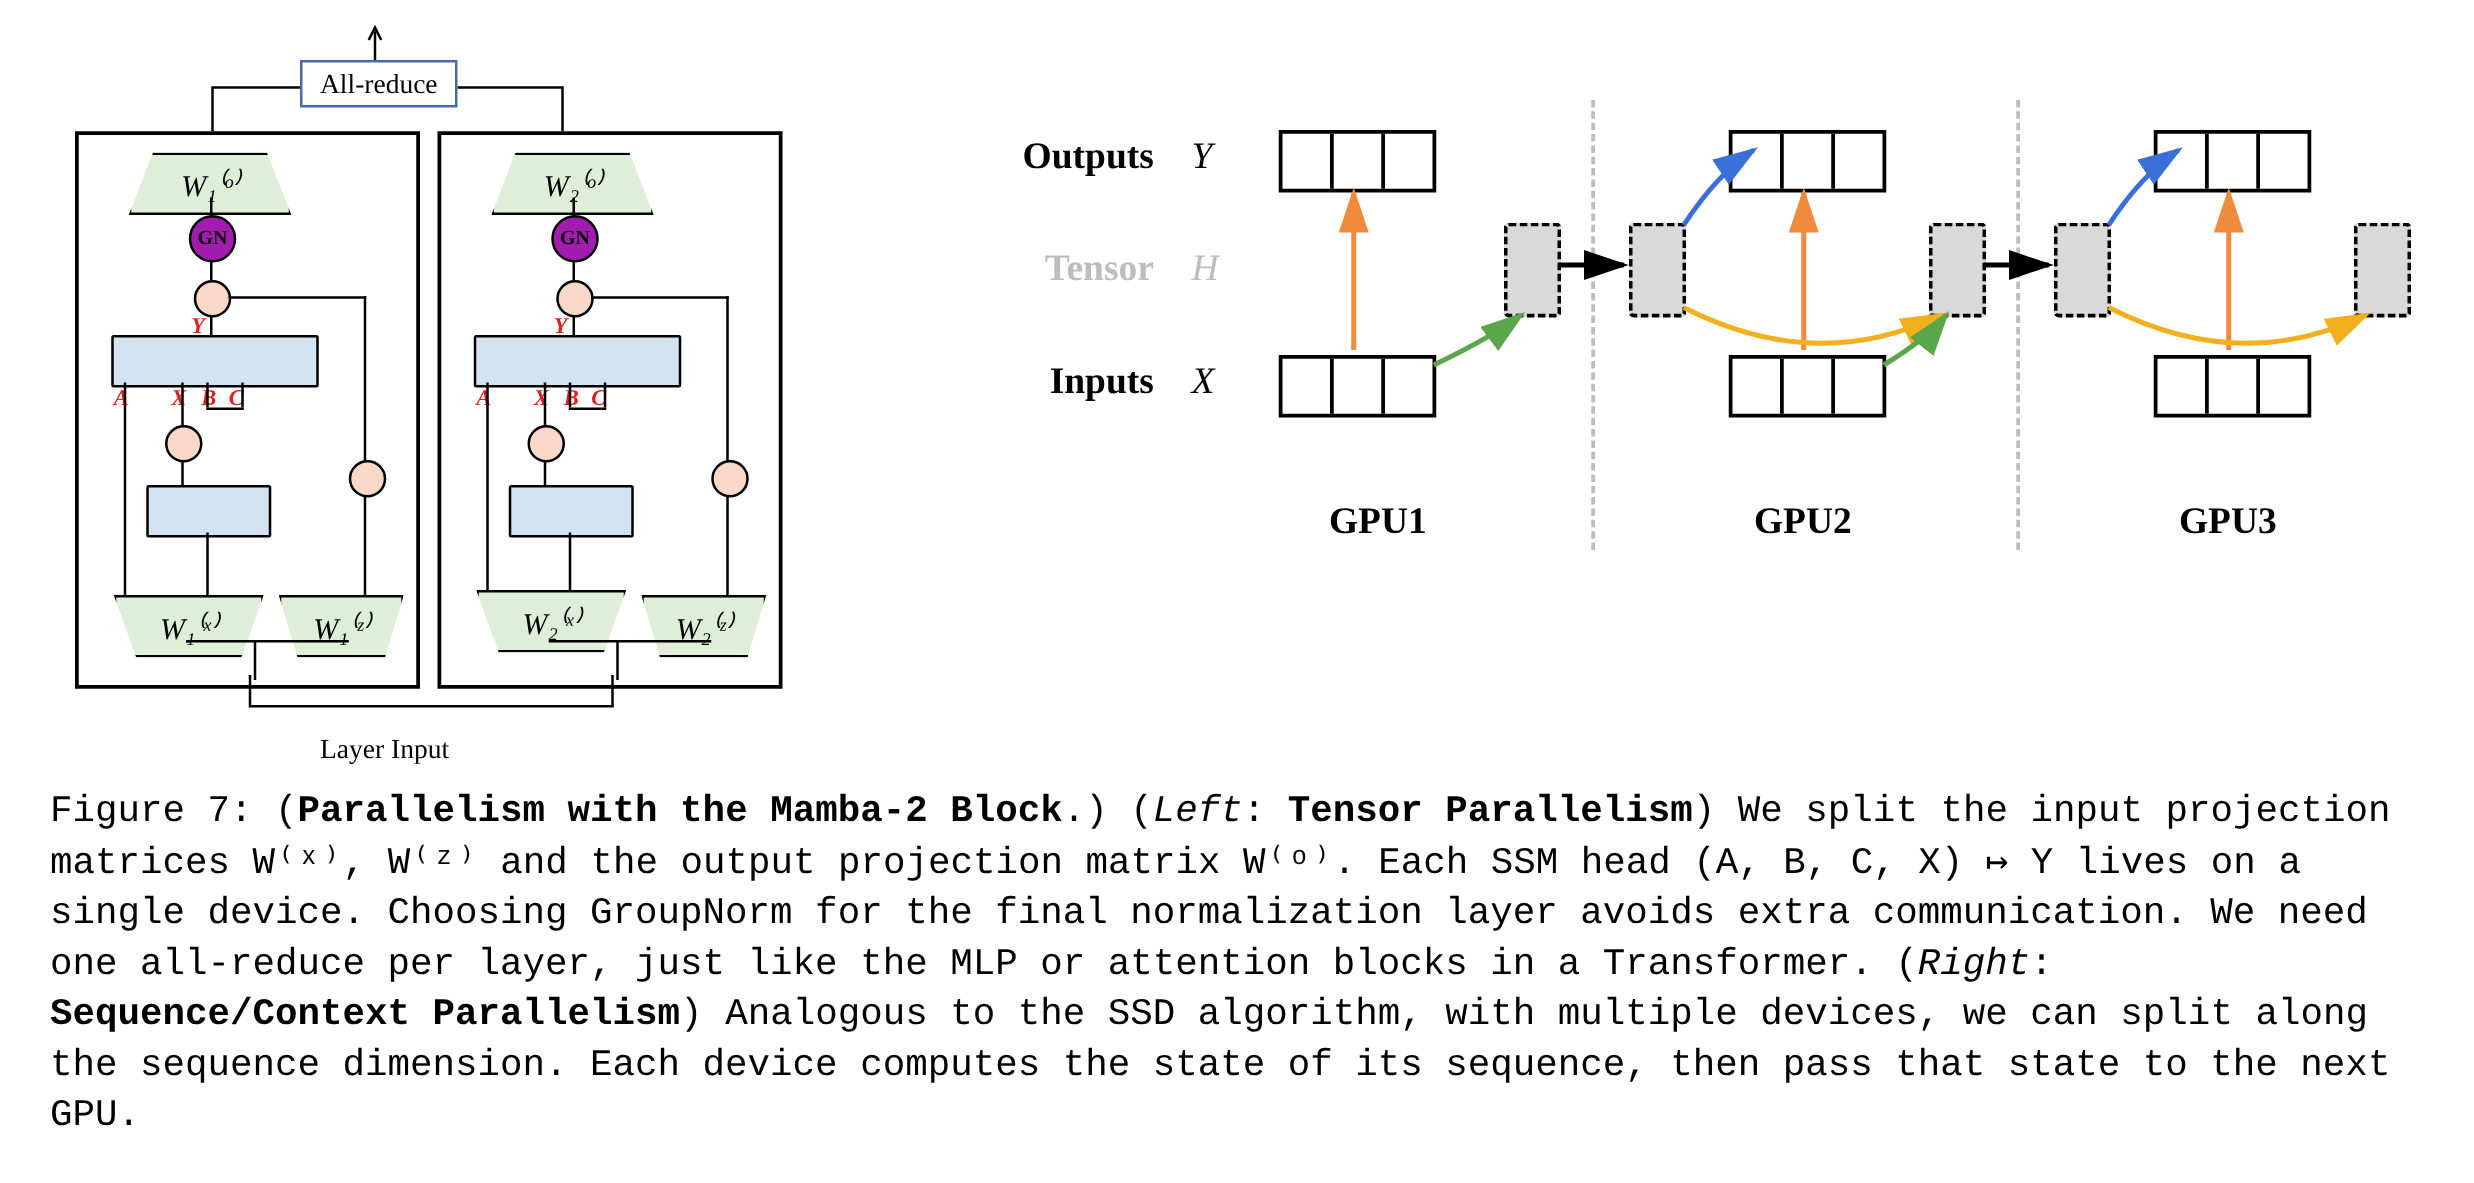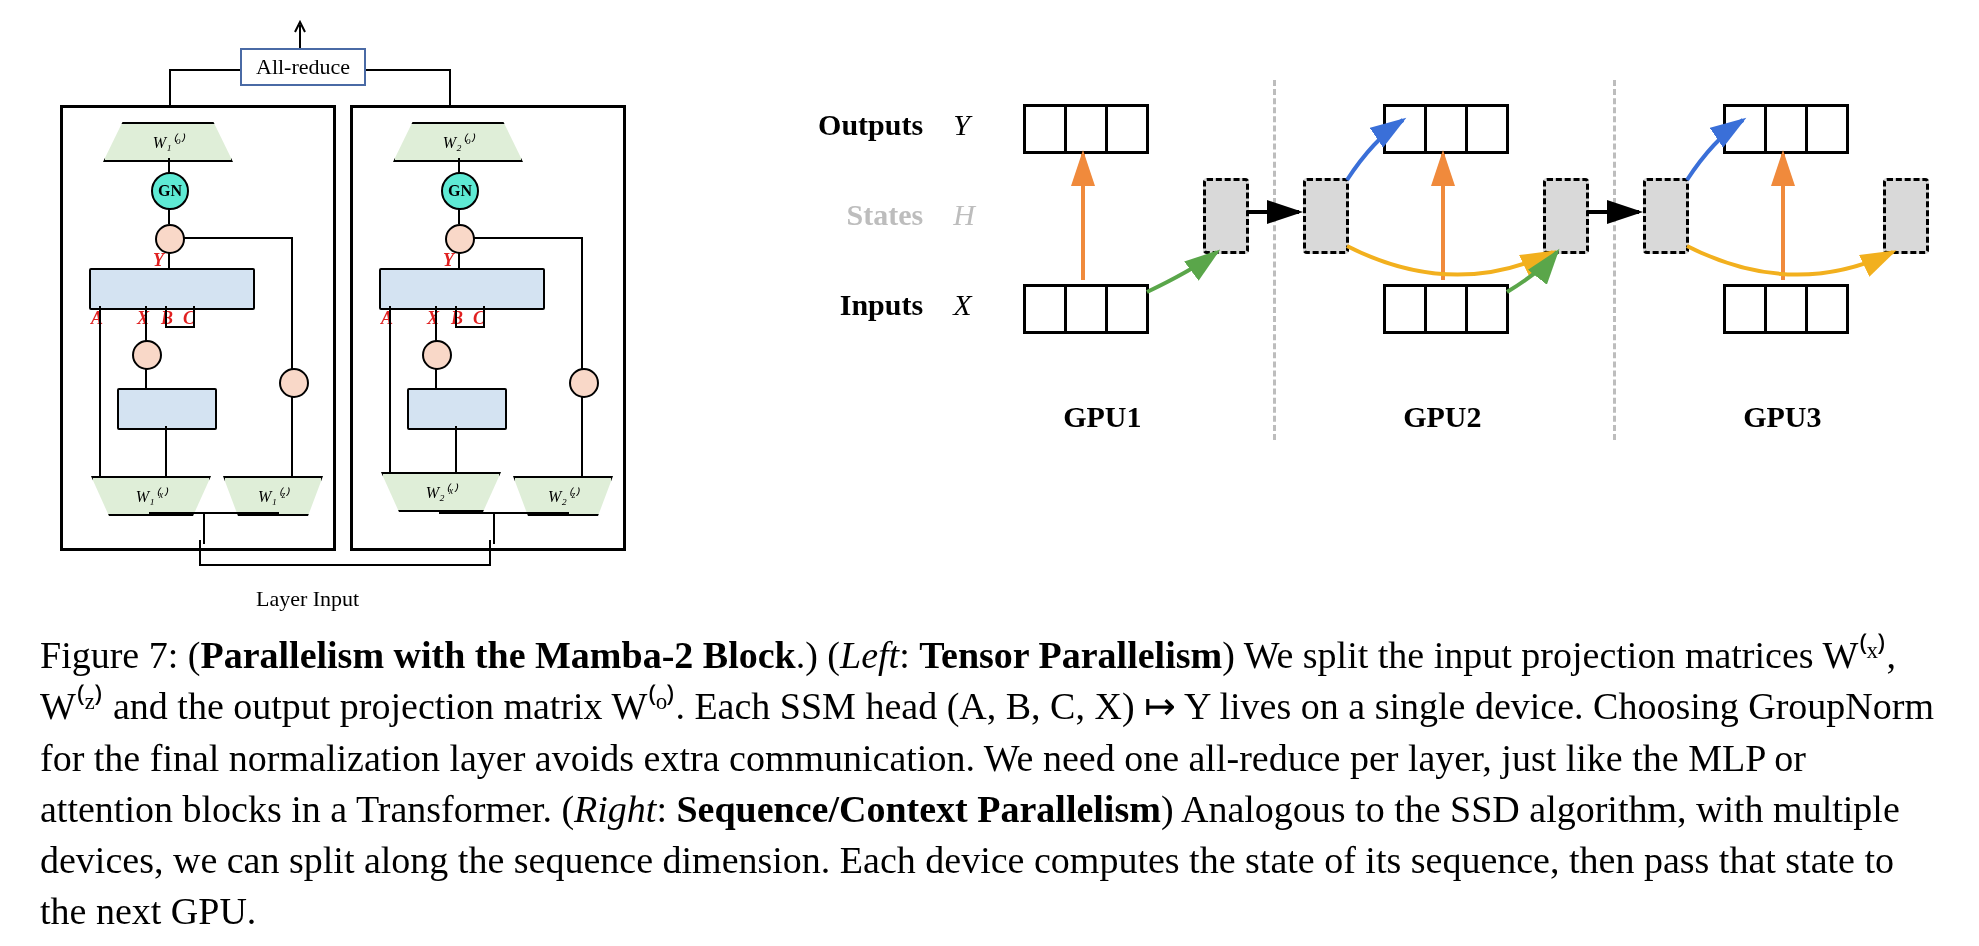--- a/index.html
+++ b/index.html
@@ -36,36 +36,36 @@
   
   .gpu-box {
     position: absolute;
     border: 3px solid #000;
     background: #fff;
   }
   .trap {
     position: absolute;
     background: #dfeed8;
     border: 2px solid #000;
-    height: 40px;
+    height: 50px;
     box-sizing: border-box;
     display: flex;
     align-items: center;
     justify-content: center;
     font-style: italic;
-    font-size: 16px;
+    font-size: 24px;
   }
   .trap.output { clip-path: polygon(15% 0, 85% 0, 100% 100%, 0 100%); }
   .trap.input  { clip-path: polygon(0 0, 100% 0, 85% 100%, 15% 100%); text-align: center; }
   .gn-circle {
     position: absolute;
     width: 34px; height: 34px;
     border: 2px solid #000;
     border-radius: 50%;
-    background: #5eead4;
+    background: #a21caf;
     display: flex; align-items:center; justify-content:center;
     font-size: 16px; font-weight: bold;
   }
   .mult-circle {
     position: absolute;
     width: 26px; height: 26px;
     border: 2px solid #000;
     border-radius: 50%;
     background: #f9d8c8;
   }
@@ -141,22 +141,23 @@
     background: #d9d9d9;
     border-radius: 4px;
   }
 
   
   .caption {
     position: absolute;
     left: 40px;
     right: 40px;
     top: 630px;
-    font-size: 38px;
+    font-size: 30px;
     line-height: 1.35;
+    font-family: Liberation Mono, monospace;
   }
   .caption .ital { font-style: italic; }
   .caption .bold { font-weight: bold; }
 </style>
 </head>
 <body>
 
 <div class="page">
   <div class="figure-row">
 
@@ -250,21 +251,21 @@
 
       <svg style="position:absolute;left:0;top:520px;width:640px;height:50px;">
         <path d="M160 0 L160 25 L450 25 L450 0" stroke="#000" stroke-width="2" fill="none"></path>
       </svg>
       <div class="small-label" style="left:210px;top:532px;margin-top:32px;">Layer Input</div>
     </div>
 
     <div class="right-panel">
 
       <div class="row-label" style="top:88px;">Outputs</div>
-      <div class="row-label" style="top:178px;color:#bdbdbd;">States</div>
+      <div class="row-label" style="top:178px;color:#bdbdbd;">Tensor</div>
       <div class="row-label" style="top:268px;">Inputs</div>
 
       <div class="row-sym" style="left:190px;top:88px;">Y</div>
       <div class="row-sym" style="left:190px;top:178px;color:#bdbdbd;">H</div>
       <div class="row-sym" style="left:190px;top:268px;">X</div>
 
       <div class="gpu-sep" style="left:510px;"></div>
       <div class="gpu-sep" style="left:850px;"></div>
 
       <div class="box3" style="left:260px;top:84px;">

